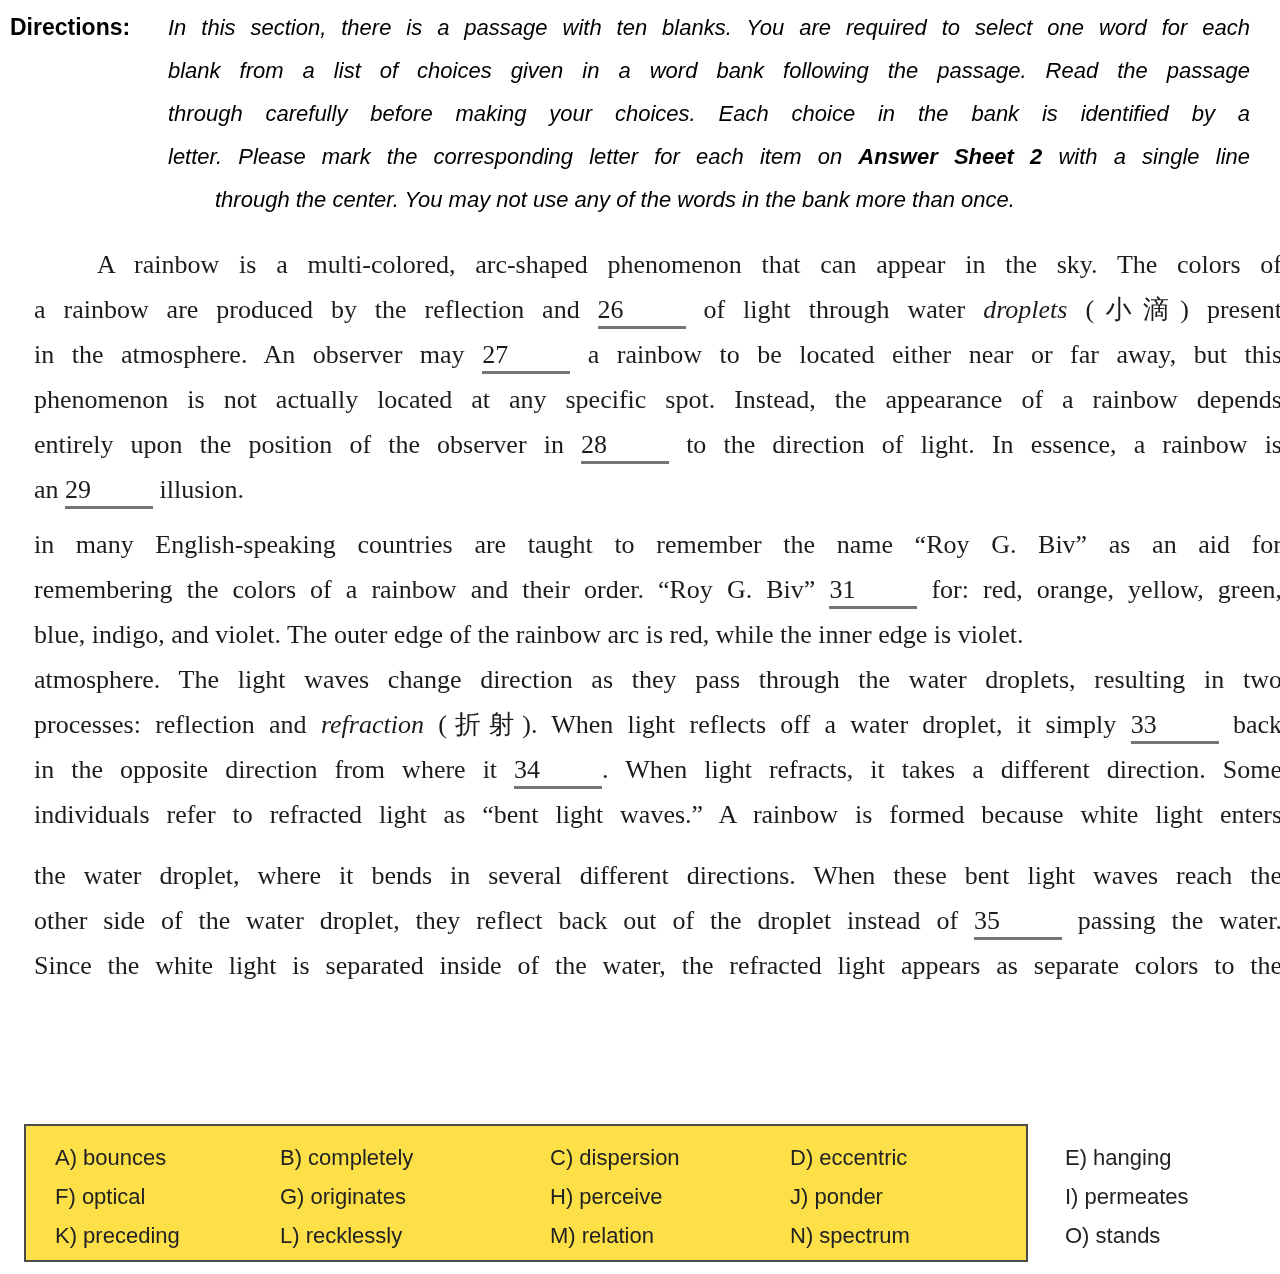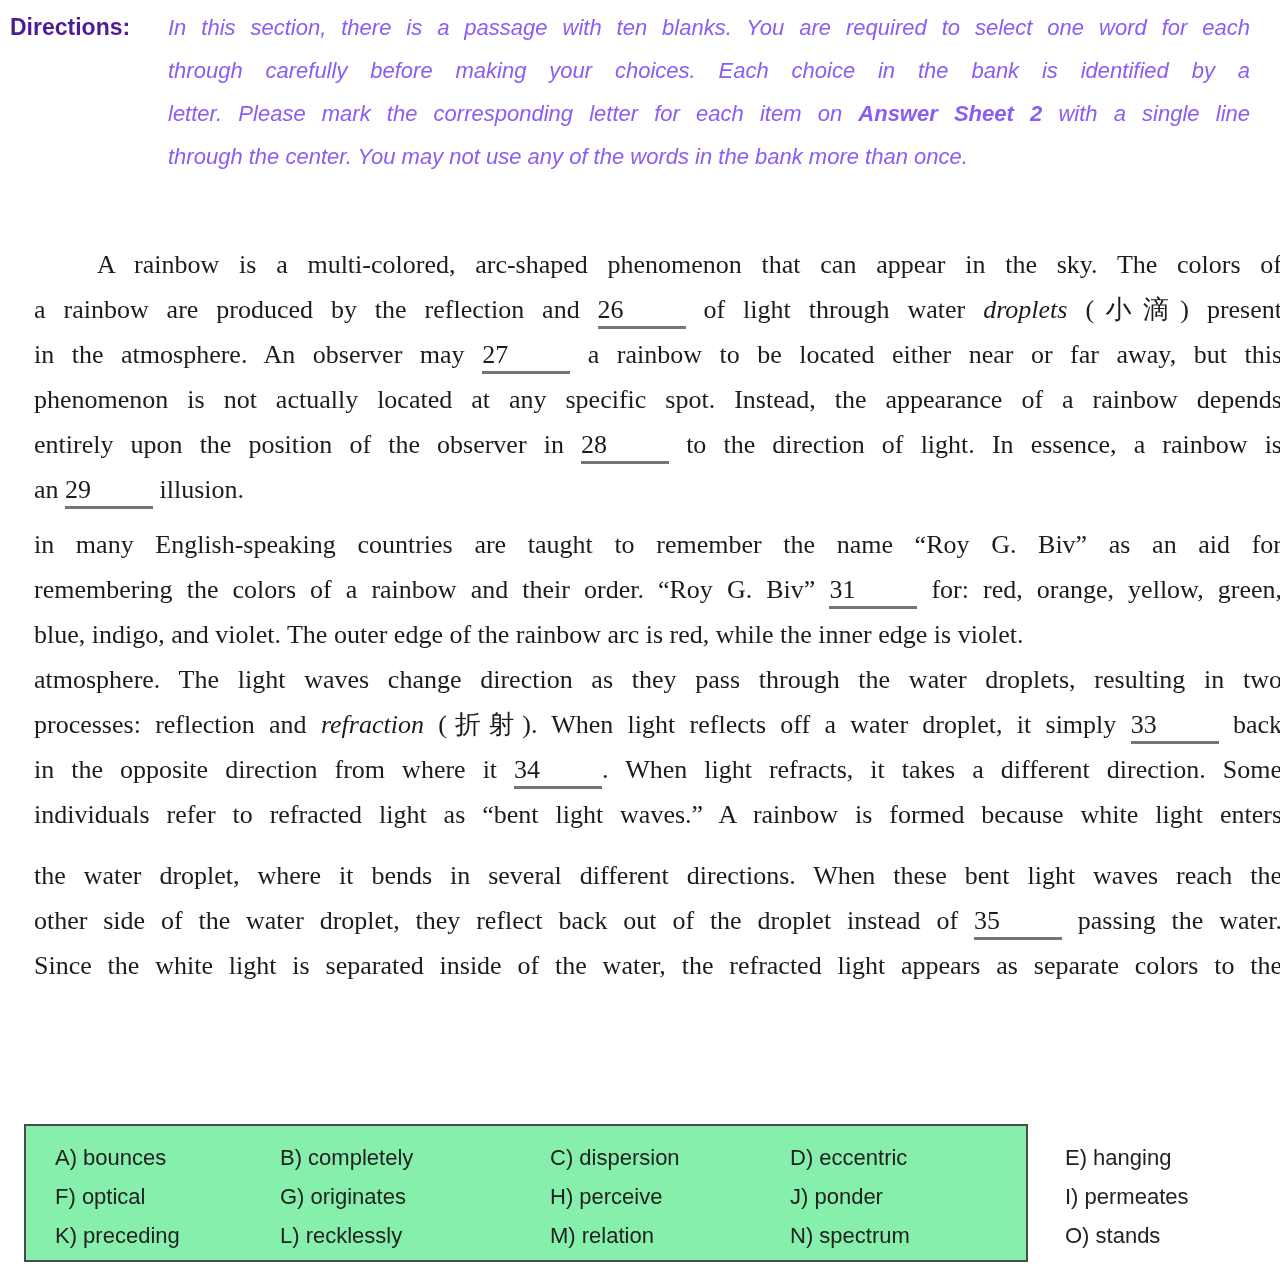--- a/index.html
+++ b/index.html
@@ -14,25 +14,25 @@
 
   
   .directions {
     position:absolute; left:10px; top:6px; width:1240px;
     display:flex;
     font-family:"Liberation Sans", sans-serif;
   }
   .dir-label {
     flex:0 0 158px; width:158px;
     font-weight:700; font-size:23px; line-height:43px;
-    color:#4c1d95;
+    color:#000000;
   }
-  .dir-lines { flex:1; font-size:22px; font-style:italic; color:#8b5cf6; }
+  .dir-lines { flex:1; font-size:22px; font-style:italic; color:#000000; }
   .dline { line-height:43px; text-align:justify; text-align-last:justify; overflow:hidden; max-height:43px; }
-  .dline.last { text-align-last:left; }
+  .dline.last { text-align-last:left;margin-left:47px; }
   .dline b { font-weight:700; }
 
   
   .passage { position:absolute; left:14px; top:242px; width:1248px; font-size:26px;margin-left:20px; }
   .pline { line-height:45px; text-align:justify; text-align-last:justify; overflow:hidden; max-height:45px; }
   .pline.last { text-align-last:left; }
   .pline.indent { text-indent:63px; }
   .pline i { font-style:italic; }
   .para { margin:0; }
   .para.gap-sm { margin-top:10px; }
@@ -45,40 +45,41 @@
     line-height:28px; padding-bottom:2px;
     border-bottom:3px solid #757575;
   }
 
   
   .wordbank {
     position:absolute; left:24px; top:1124px;
     width:1004px; height:138px;
     border:2px solid #4b4b4b;
     box-sizing:border-box;
-    background:#86efac;
+    background:#fde047;
     font-family:"Liberation Sans", sans-serif;
   }
   .wb-grid {
     display:grid;
     grid-template-columns:225px 270px 240px 275px 1fr;
     padding:12px 0 0 29px;
   }
   .wb-item {
     font-size:22px; line-height:39px;
     color:#222222; white-space:nowrap;
   }
 </style>
 </head>
 <body>
 
 <div class="directions">
   <div class="dir-label">Directions:</div>
   <div class="dir-lines" id="dir-lines">
       <div class="dline"><span>In this section, there is a passage with ten blanks. You are required to select one word for each</span></div>
+      <div class="dline"><span>blank from a list of choices given in a word bank following the passage. Read the passage</span></div>
       <div class="dline"><span>through carefully before making your choices. Each choice in the bank is identified by a</span></div>
       <div class="dline"><span>letter. Please mark the corresponding letter for each item on </span><b>Answer Sheet 2</b><span> with a single line</span></div>
       <div class="dline last"><span>through the center. You may not use any of the words in the bank more than once.</span></div>
     </div>
 </div>
 
 <div class="passage" id="passage">
     <div class="para">
       <div class="pline indent"><span>A rainbow is a multi-colored, arc-shaped phenomenon that can appear in the sky. The colors of</span></div>
       <div class="pline"><span>a rainbow are produced by the reflection and </span><span class="blank"><span>26</span></span><span> of light through water </span><i>droplets</i><span> (小滴) present</span></div>

